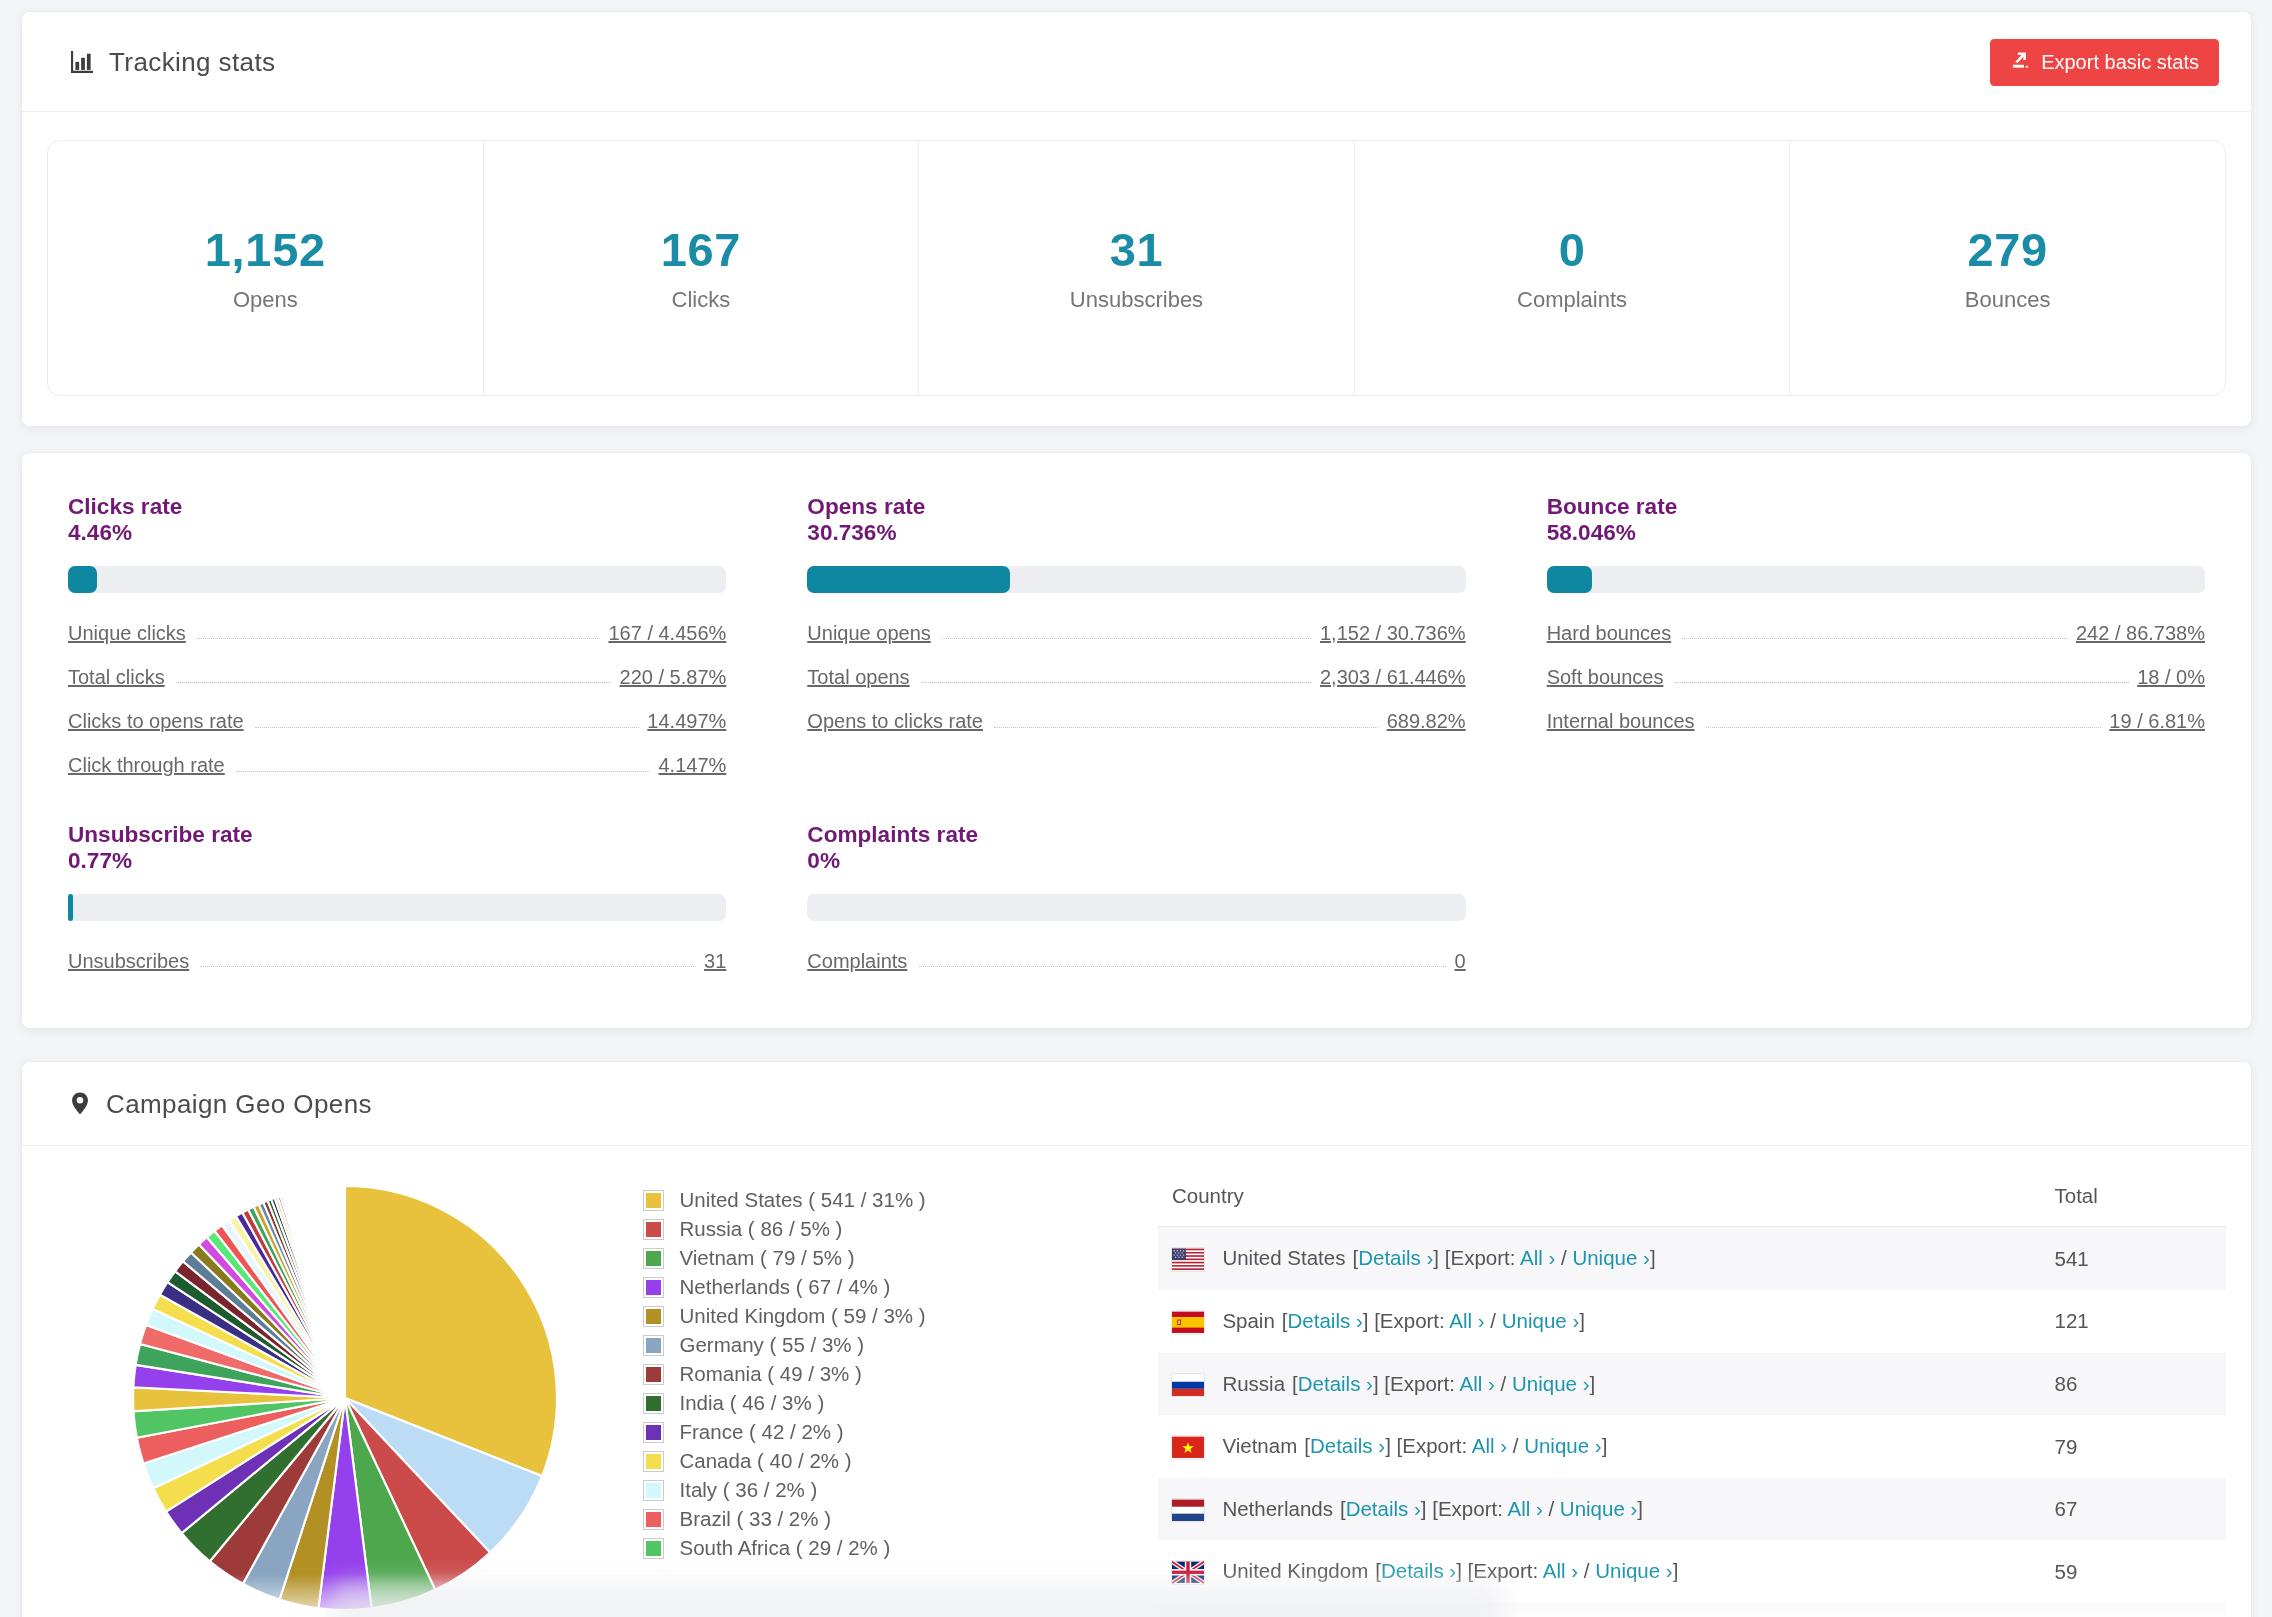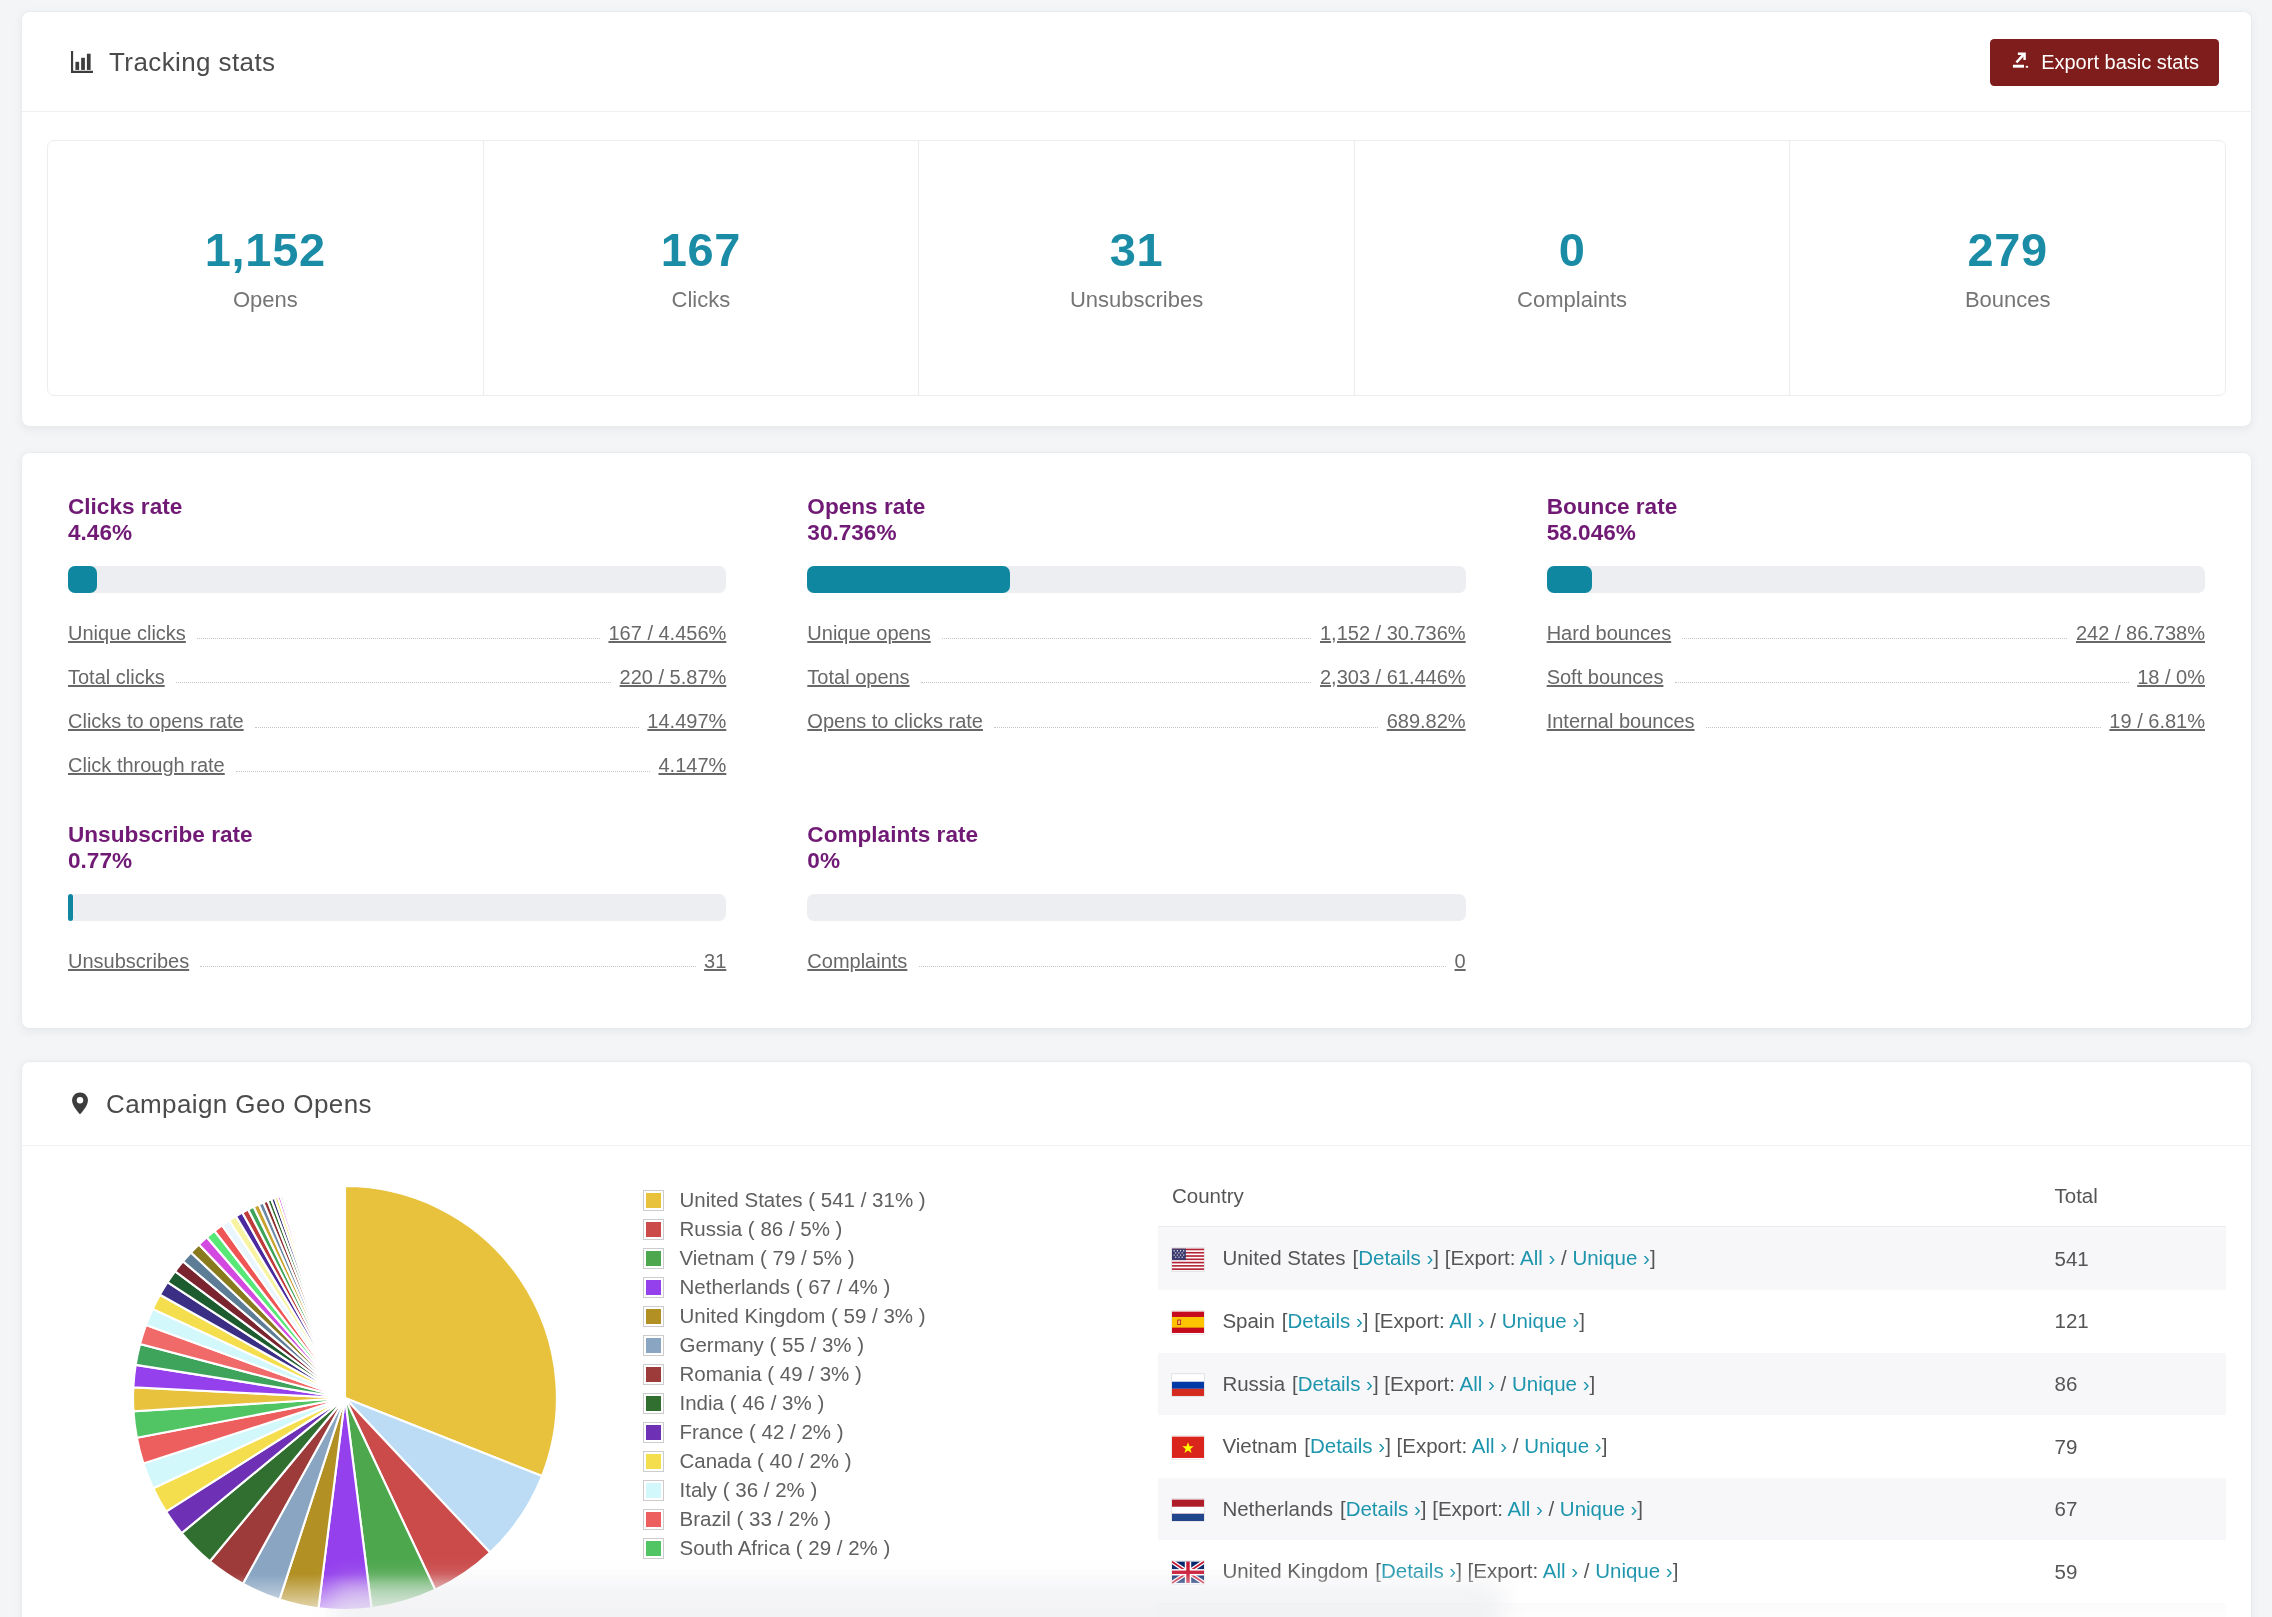--- a/index.html
+++ b/index.html
@@ -35,38 +35,37 @@
     font-weight: 400;
     color: #4b4b4b;
     letter-spacing: 0.4px;
   }
   .card-title .icon { display: inline-flex; }
 
   .export-btn {
     display: flex;
     align-items: center;
     gap: 10px;
-    background: #7f1d1d;
+    background: #ef4444;
     color: #fff;
     border: none;
     border-radius: 4.2px;
     font-family: "Liberation Sans", sans-serif;
     font-size: 20px;
     padding: 10.6px 20px;
     cursor: pointer;
   }
 
   
   .stats-row {
     margin: 28px 25px 30px;
     border: 1.4px solid #ecedf0;
-    border-radius: 7px;
+    border-radius: 13px;
     display: flex;
     overflow: hidden;
-    justify-content: flex-end;
   }
   .stat-box {
     flex: 1;
     height: 254px;
     display: flex;
     flex-direction: column;
     justify-content: center;
     align-items: center;
   }
   .stat-box + .stat-box { border-left: 1.4px solid #ecedf0; }

